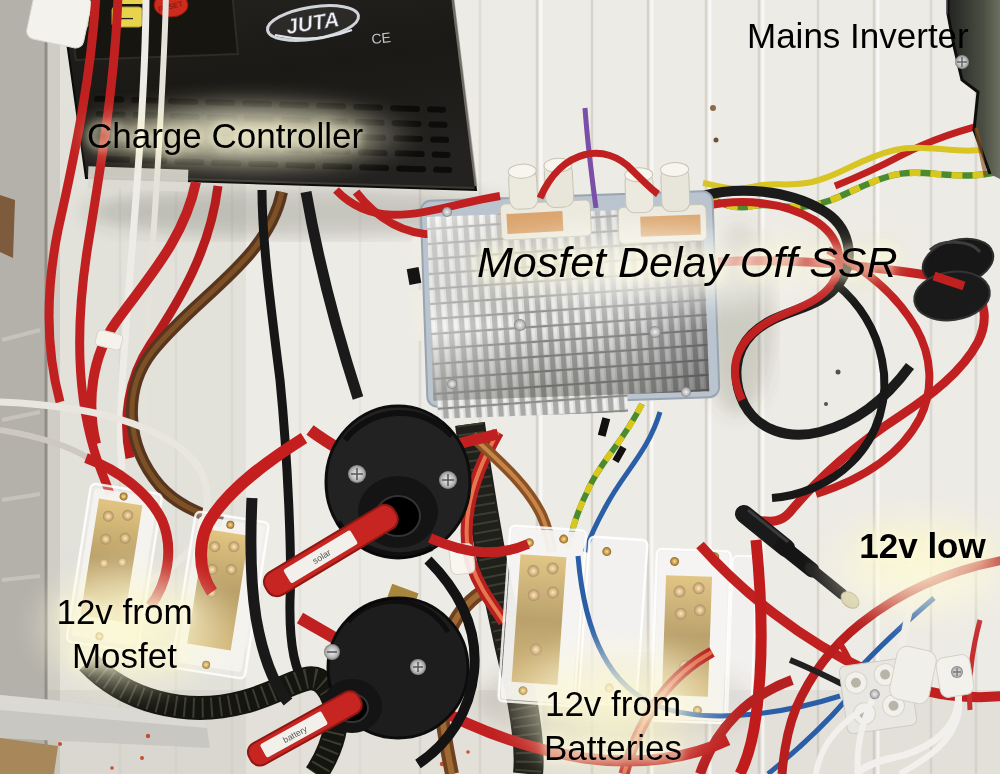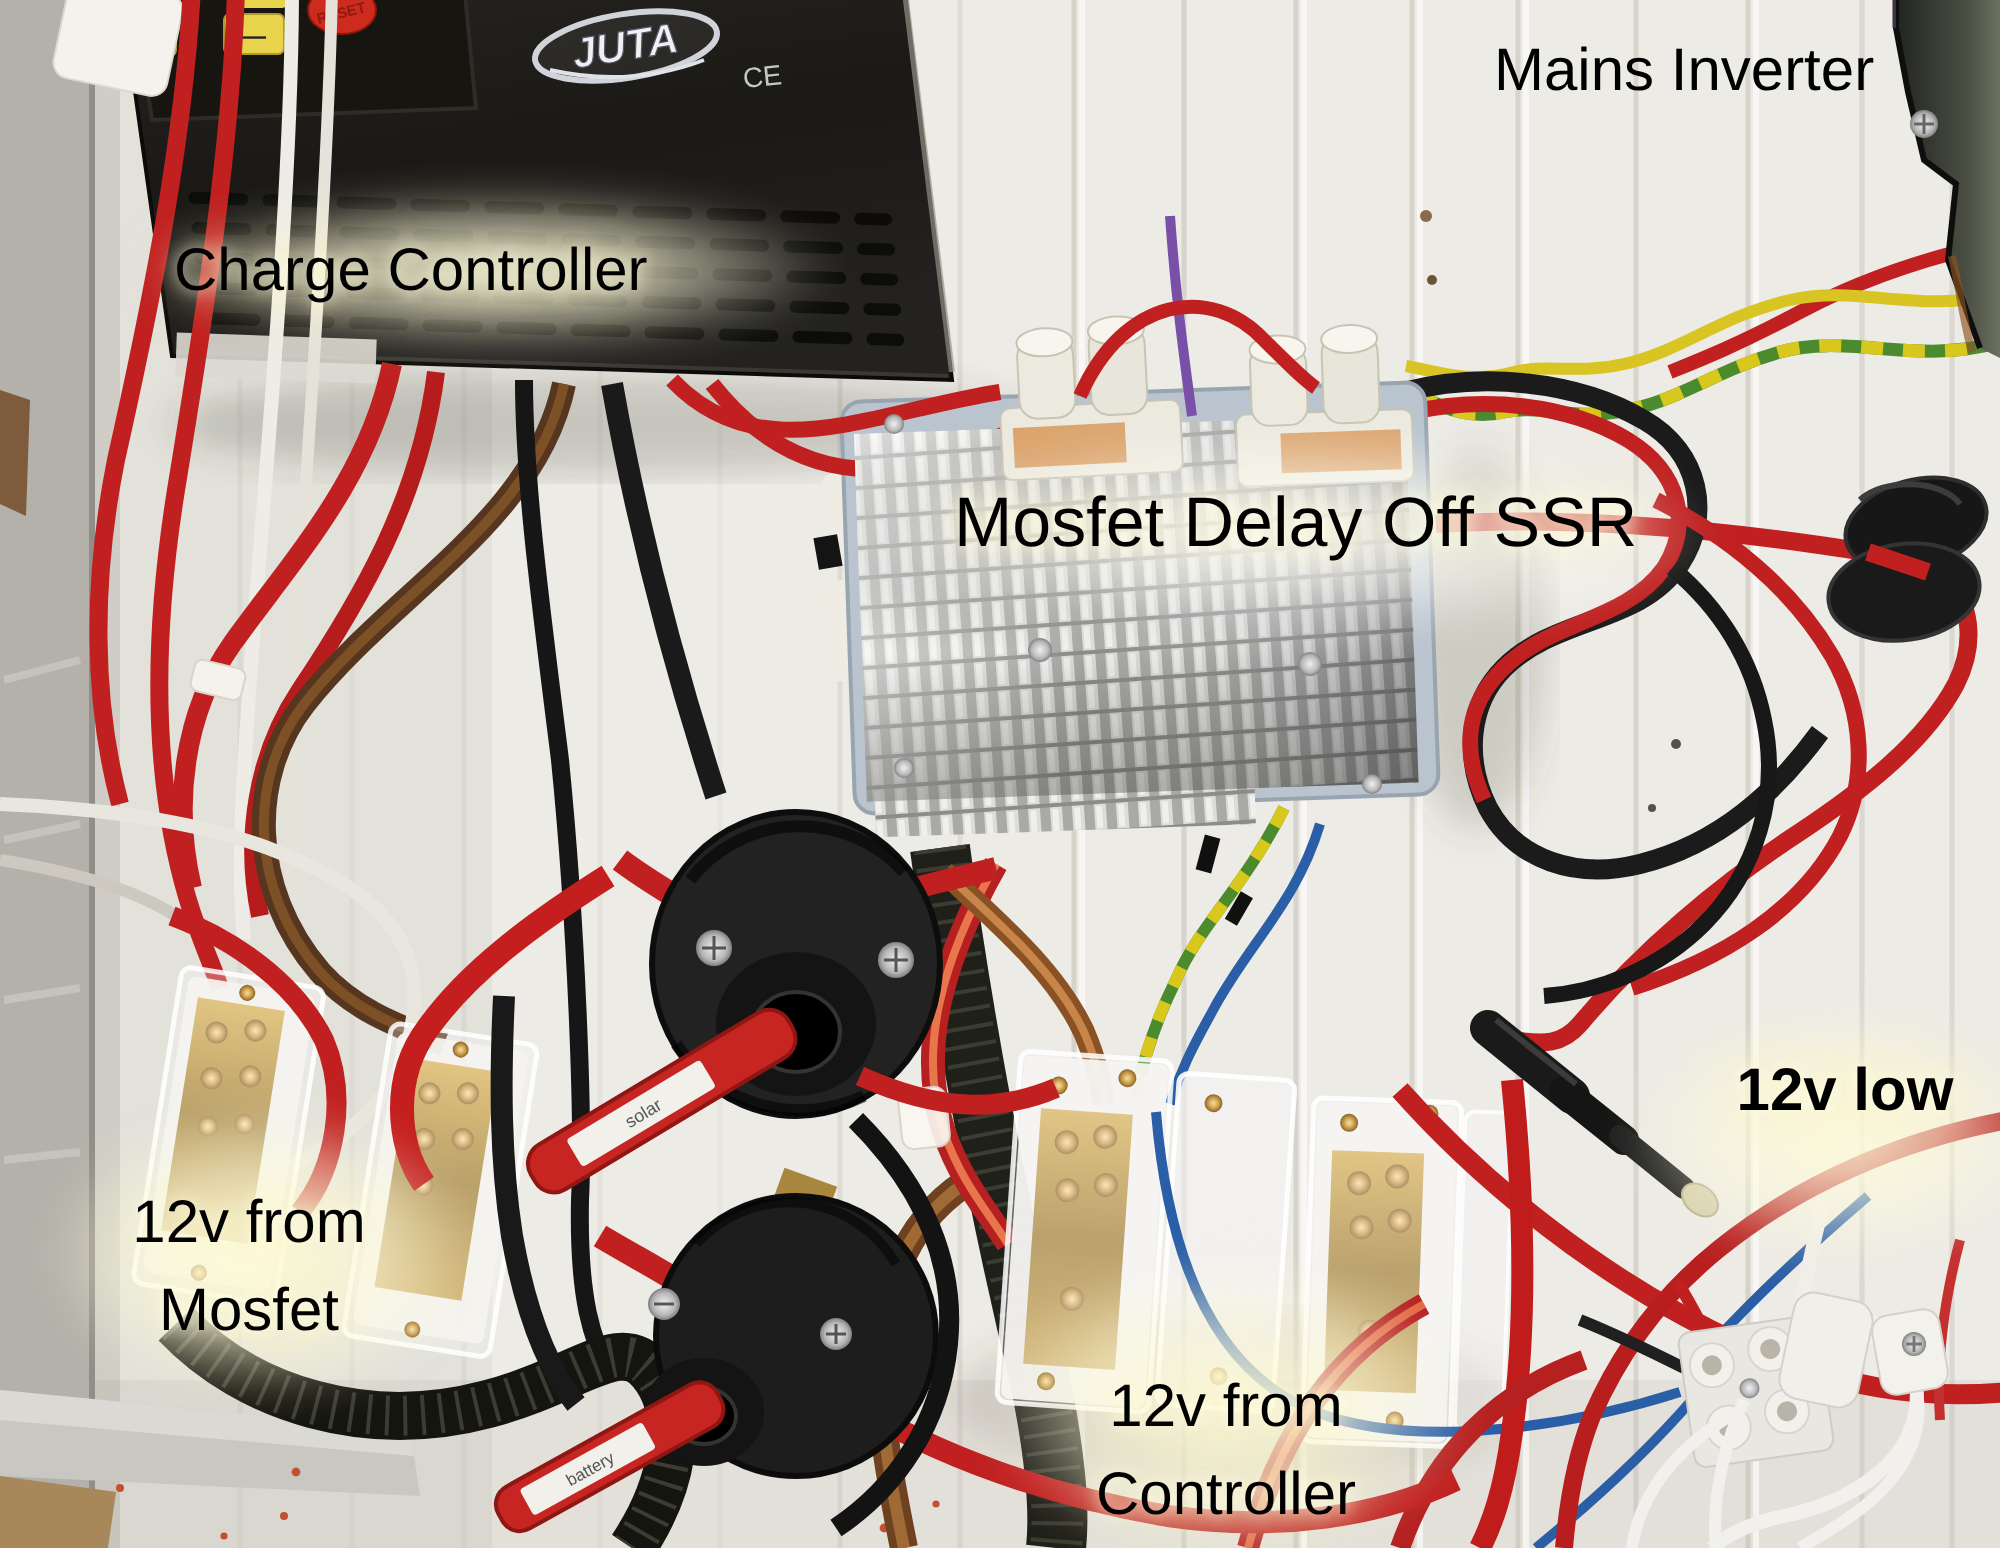--- a/index.html
+++ b/index.html
@@ -1,19 +1,19 @@
 <!DOCTYPE html>
 <html><head>
 <meta charset="utf-8">
 <style>
   html,body{margin:0;padding:0;background:#888;}
   #stage{position:relative;width:1000px;height:774px;overflow:hidden;background:#eceae4;
          font-family:"Liberation Sans",sans-serif;}
   #scene{position:absolute;left:0;top:0;z-index:1;}
-  .photo-label{position:absolute;z-index:5;color:#000;font-size:30px;line-height:44px;white-space:nowrap;}
+  .photo-label{position:absolute;z-index:5;color:#000;font-size:35px;line-height:44px;white-space:nowrap;}
   .glow{text-shadow:0 0 8px rgba(255,253,228,.95),0 0 18px rgba(255,250,205,.85),0 0 36px rgba(255,247,185,.7);}
   .center{text-align:center;}
   .halo{position:absolute;z-index:4;border-radius:50%;filter:blur(10px);pointer-events:none;
         background:radial-gradient(closest-side,rgba(253,250,220,.95),rgba(253,250,220,.55) 55%,rgba(253,250,220,0));}
   .halo.white{background:radial-gradient(closest-side,rgba(255,255,255,.92),rgba(255,255,255,.5) 55%,rgba(255,255,255,0));}
 </style>
 </head>
 <body>
 
 <div id="stage">
@@ -427,26 +427,26 @@
 </svg>
 
 <div class="halo" style="left:80px;top:95px;width:340px;height:80px;"></div>
 <div class="halo white" style="left:430px;top:215px;width:430px;height:105px;"></div>
 <div class="halo" style="left:22px;top:552px;width:220px;height:150px;"></div>
 <div class="halo" style="left:492px;top:628px;width:245px;height:150px;"></div>
 <div class="halo" style="left:812px;top:502px;width:215px;height:130px;"></div>
 
 <div class="photo-label" style="left:747px;top:14px;">Mains Inverter</div>
 <div class="photo-label glow" style="left:87px;top:114px;">Charge Controller</div>
-<div class="photo-label glow" style="left:477px;top:240px;font-size:35px;">Mosfet Delay Off SSR</div>
+<div class="photo-label glow" style="left:477px;top:240px;font-size:43px;font-style:italic;">Mosfet Delay Off SSR</div>
 <div class="photo-label glow center" style="left:32px;top:590px;width:185px;">
   <div>12v from</div>
   <div>Mosfet</div>
 </div>
 <div class="photo-label glow center" style="left:518px;top:682px;width:190px;">
   <div>12v from</div>
-  <div>Controller</div>
+  <div>Batteries</div>
 </div>
 <div class="photo-label glow center" style="left:845px;top:524px;width:155px;font-weight:bold;">
   <div>12v low</div>
 </div>
 
 </div>
 
 </body></html>

